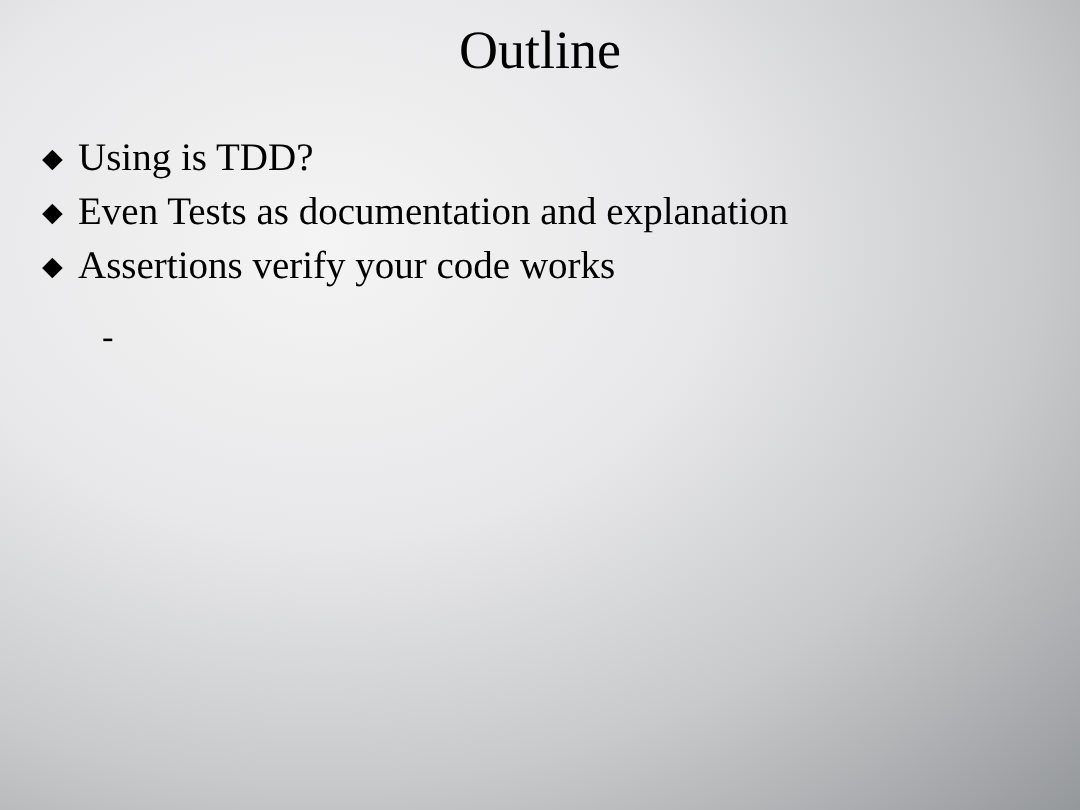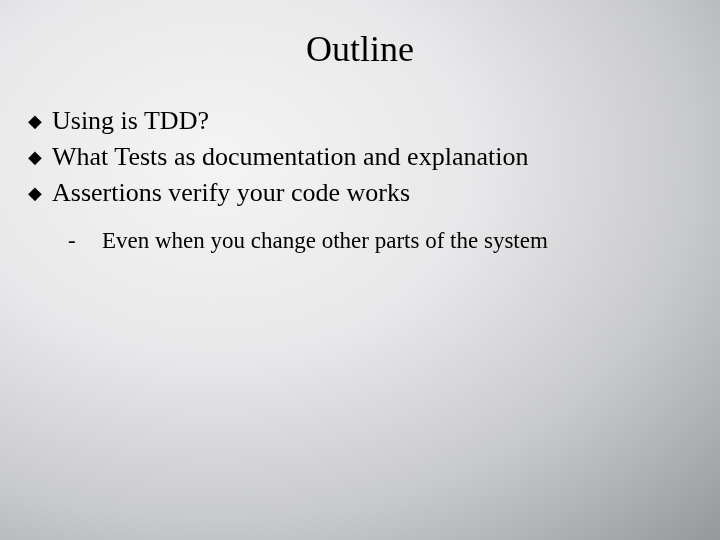--- a/index.html
+++ b/index.html
@@ -19,21 +19,21 @@
                 #9a9da0 80%,
                 #75787c 100%);
     font-family: "Times New Roman", Times, serif;
     color: #000;
     box-sizing: border-box;
     position: relative;
   }
   .title {
     text-align: center;
     font-size: 36px;
-    padding-top: 28px;
+    padding-top: 12px;
     font-weight: 400;
   }
   .body {
     padding: 34px 28px 0 28px;
   }
   .bullet-row {
     display: flex;
     align-items: flex-start;
     font-size: 26px;
     line-height: 1.28;
@@ -79,27 +79,26 @@
 
   <div class="body">
 
     <div class="bullet-row">
       <span class="bullet-mark">◆</span>
       <span class="bullet-text">Using is TDD?</span>
     </div>
 
     <div class="bullet-row">
       <span class="bullet-mark">◆</span>
-      <span class="bullet-text">What Tests as documentation and explanation</span>
+      <span class="bullet-text">Even Tests as documentation and explanation</span>
     </div>
 
     <div class="bullet-row">
       <span class="bullet-mark">◆</span>
       <span class="bullet-text">Assertions verify your code works</span>
     </div>
 
     <div class="sub-row">
       <span class="sub-mark">-</span>
-      <span class="sub-text">Even when you change other parts of the system</span>
     </div>
 
   </div>
 </div>
 
 </body></html>

